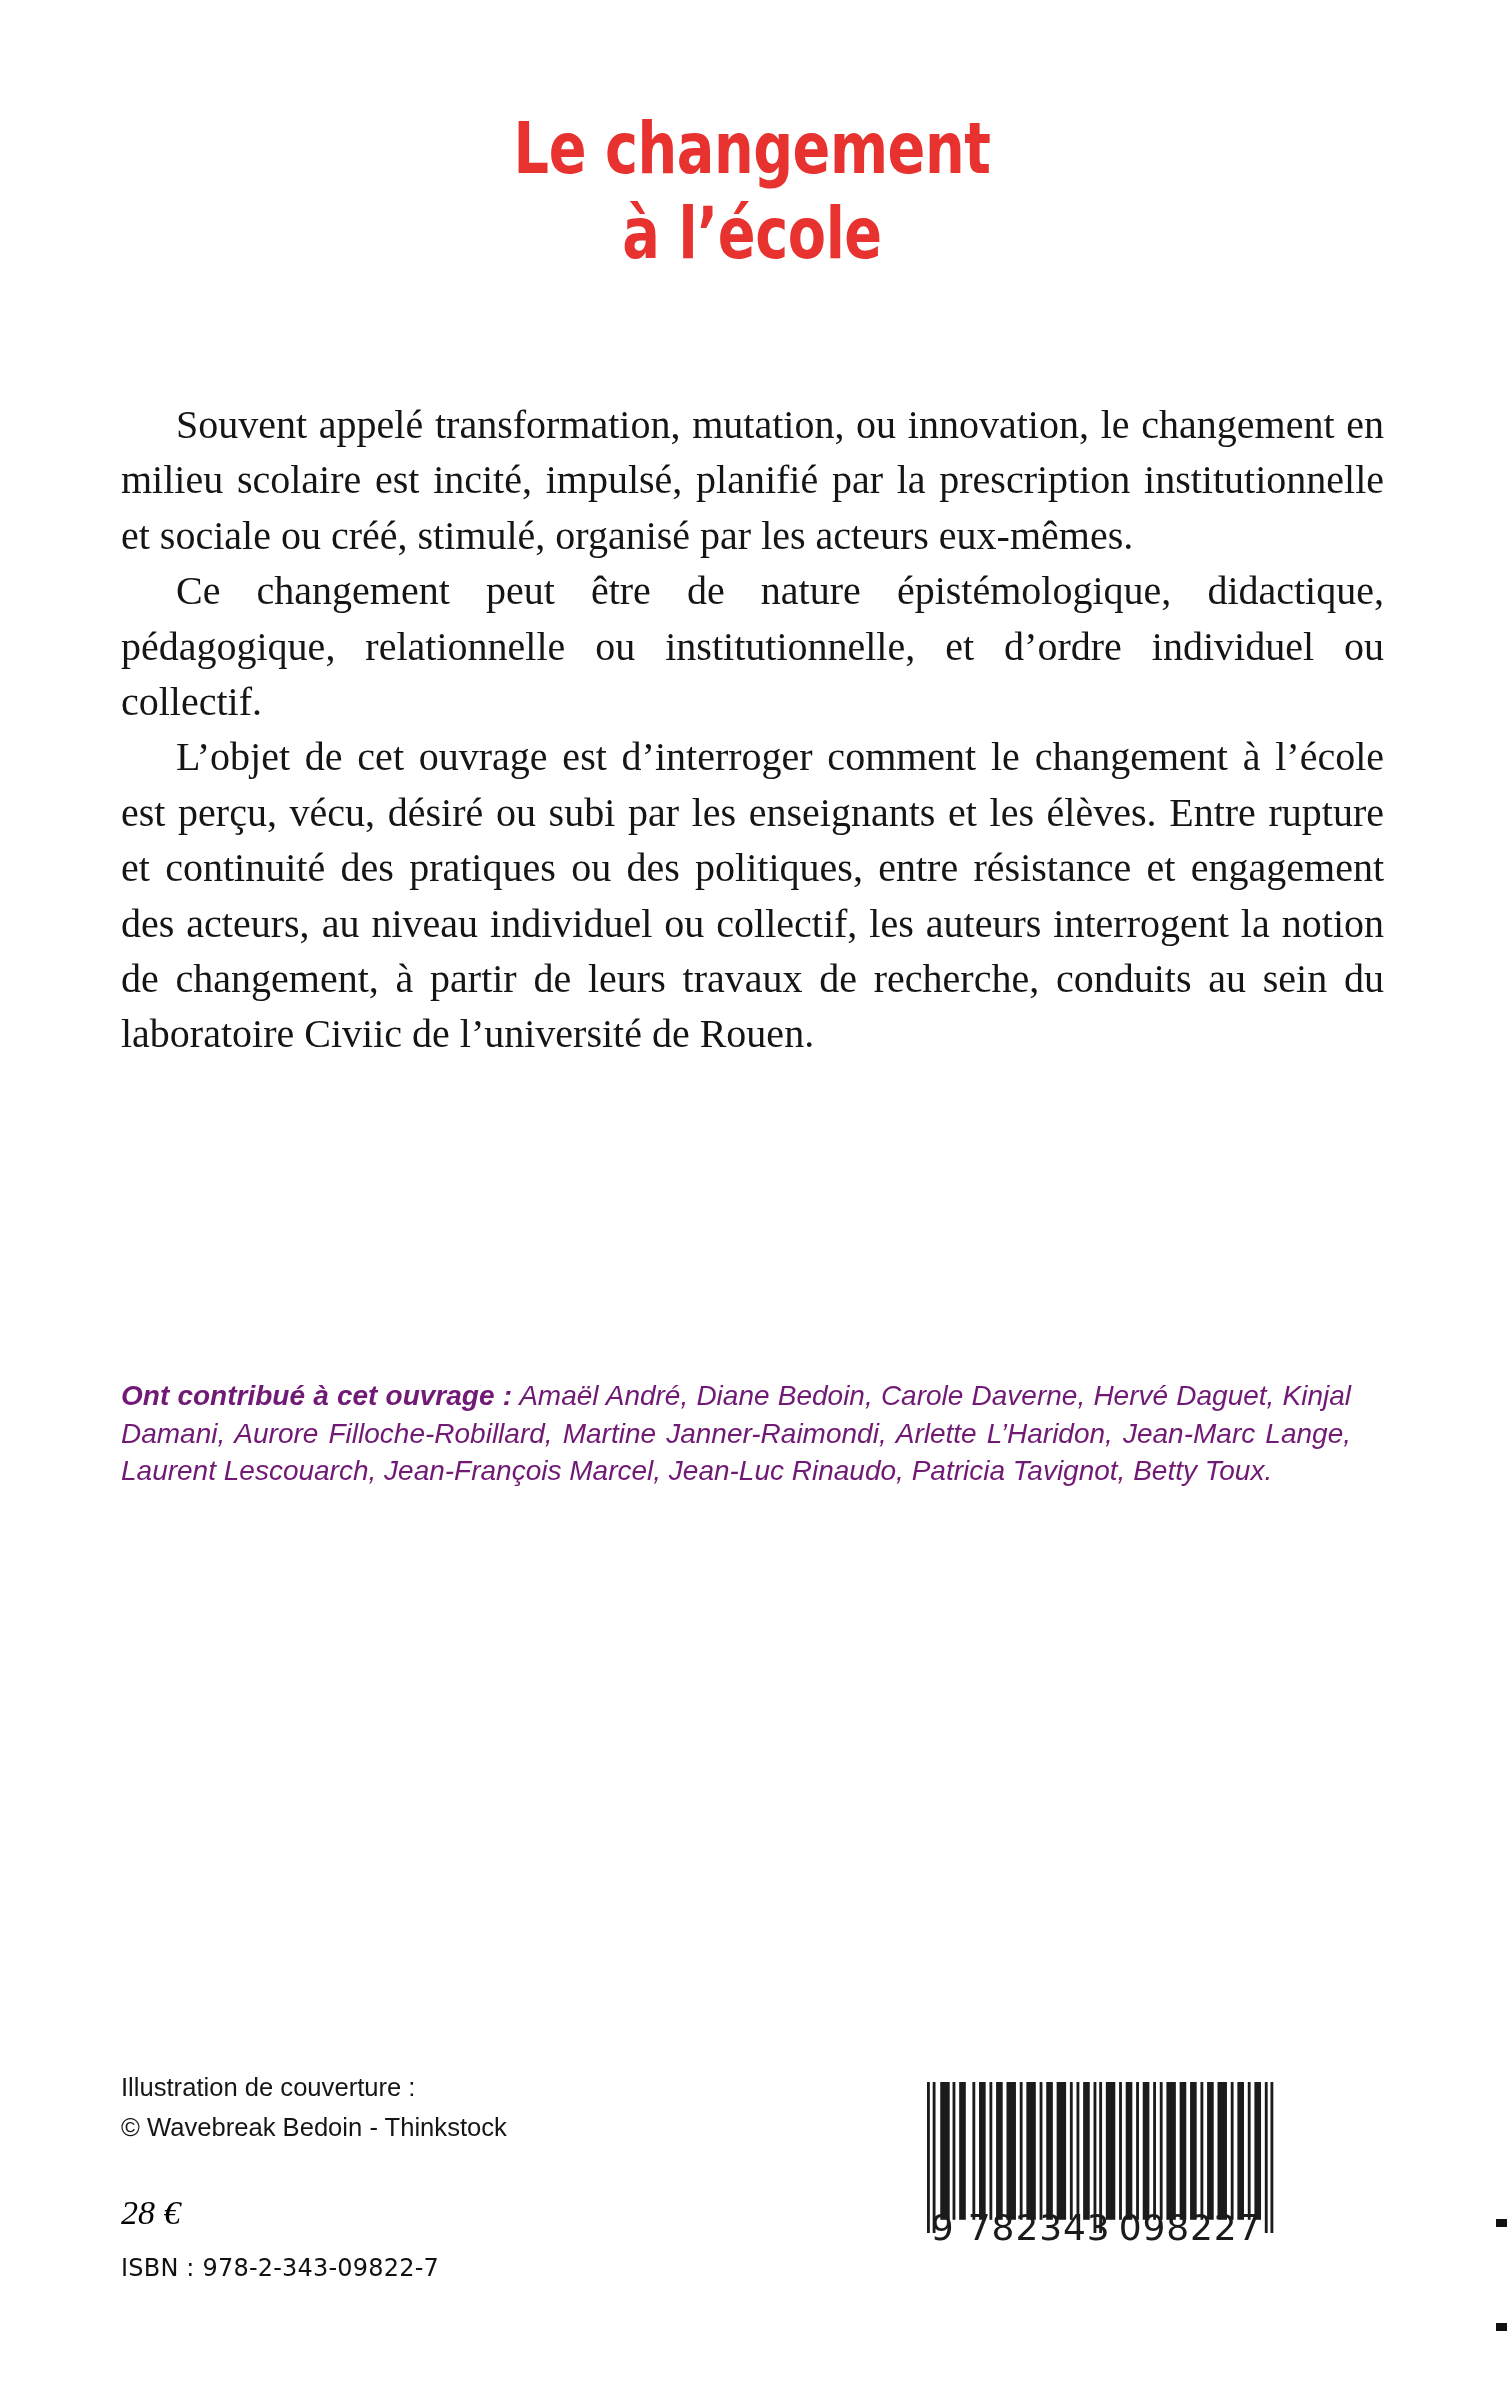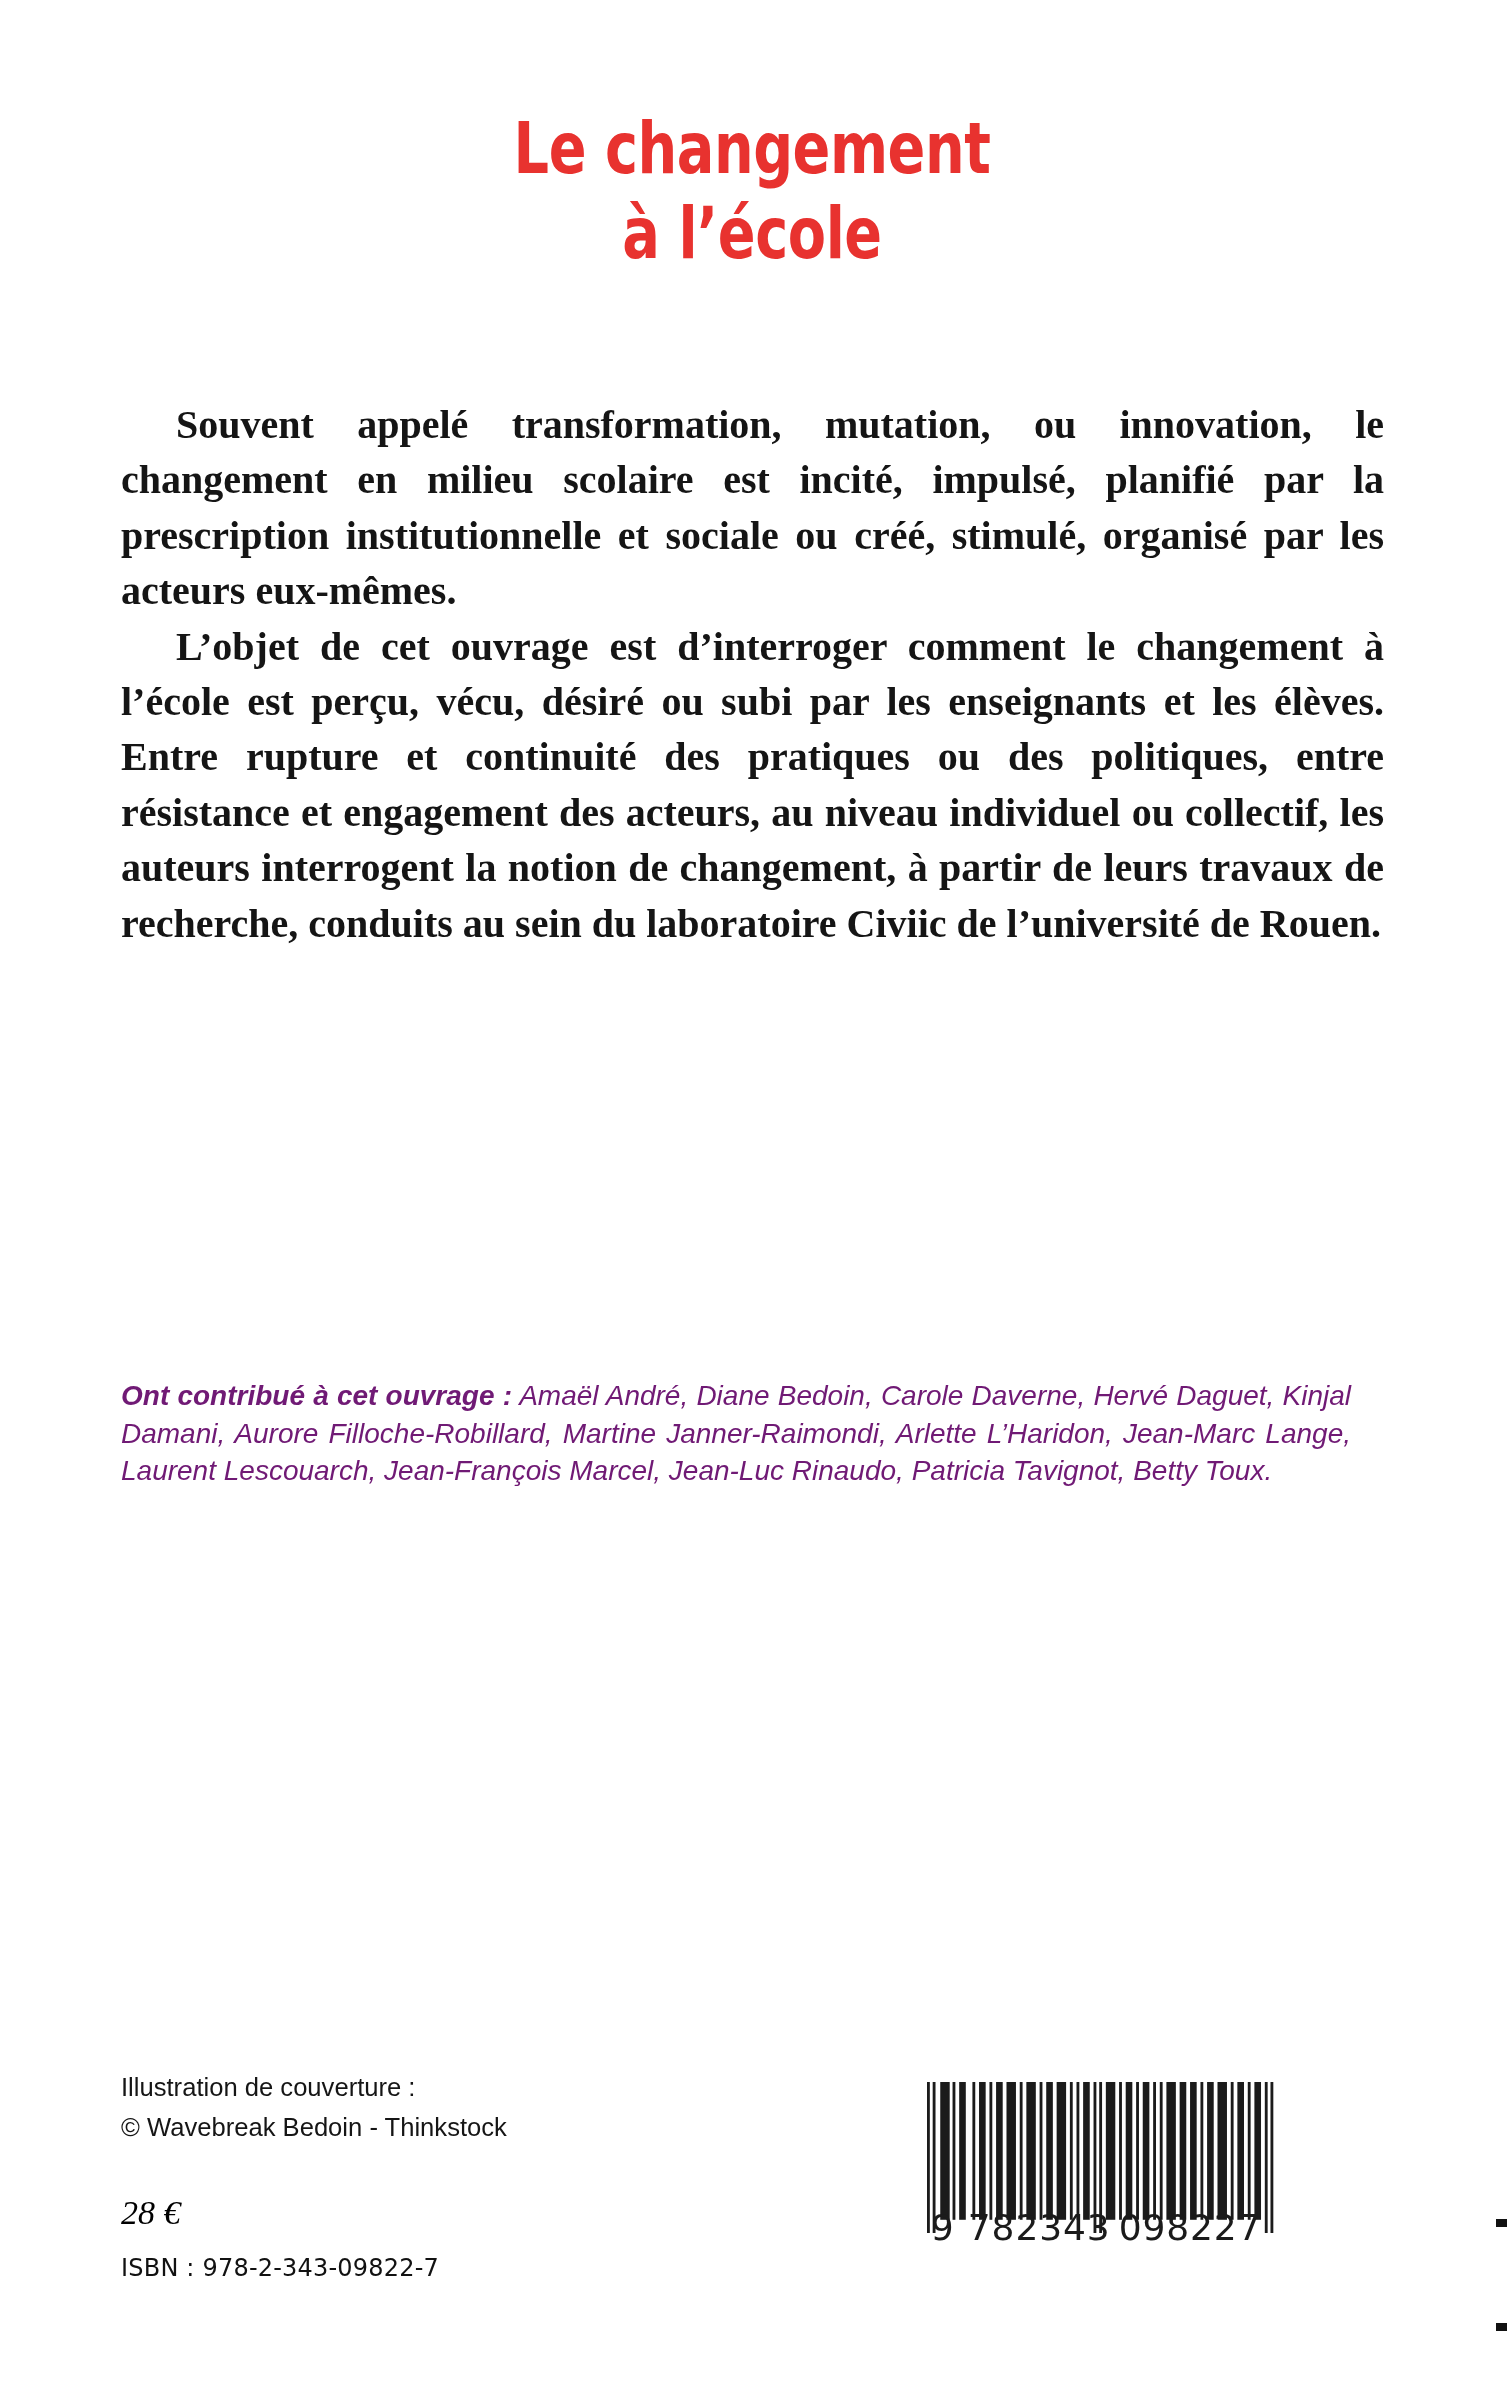--- a/index.html
+++ b/index.html
@@ -51,21 +51,20 @@
     position: absolute;
     left: 121px;
     top: 397px;
     width: 1263px;
     font-family: "Liberation Serif", serif;
     font-size: 40px;
     line-height: 1.385;
     text-align: justify;
     text-justify: inter-word;
     color: #151515;
-    font-weight: bold;
   }
   .body-copy p {
     margin: 0;
     text-indent: 55px;
   }
   .body-copy p.last-par {
     text-align: justify;
   }
 
   
@@ -158,20 +157,21 @@
 
 <div class="page">
 
   <div class="title-block">
     <div class="title-line" style="color: rgb(232, 50, 47);">Le changement</div>
     <div class="title-line second" style="color: rgb(232, 50, 47);">à l’école</div>
   </div>
 
   <div class="body-copy">
     <p>Souvent appelé transformation, mutation, ou innovation, le changement en milieu scolaire est incité, impulsé, planifié par la prescription institutionnelle et sociale ou créé, stimulé, organisé par les acteurs eux-mêmes.</p>
+    <p>Ce changement peut être de nature épistémologique, didactique, pédagogique, relationnelle ou institutionnelle, et d’ordre individuel ou collectif.</p>
     <p class="last-par">L’objet de cet ouvrage est d’interroger comment le changement à l’école est perçu, vécu, désiré ou subi par les enseignants et les élèves. Entre rupture et continuité des pratiques ou des politiques, entre résistance et engagement des acteurs, au niveau individuel ou collectif, les auteurs interrogent la notion de changement, à partir de leurs travaux de recherche, conduits au sein du laboratoire Civiic de l’université de Rouen.</p>
   </div>
 
   <div class="contributors">
     <span class="lead">Ont contribué à cet ouvrage :</span><span> Amaël André, Diane Bedoin, Carole Daverne, Hervé Daguet, Kinjal Damani, Aurore Filloche-Robillard, Martine Janner-Raimondi, Arlette L’Haridon, Jean-Marc Lange, Laurent Lescouarch, Jean-François Marcel, Jean-Luc Rinaudo, Patricia Tavignot, Betty Toux.</span>
   </div>
 
   <div class="credit">
     <div>Illustration de couverture :</div>
     <div>© Wavebreak Bedoin - Thinkstock</div>

